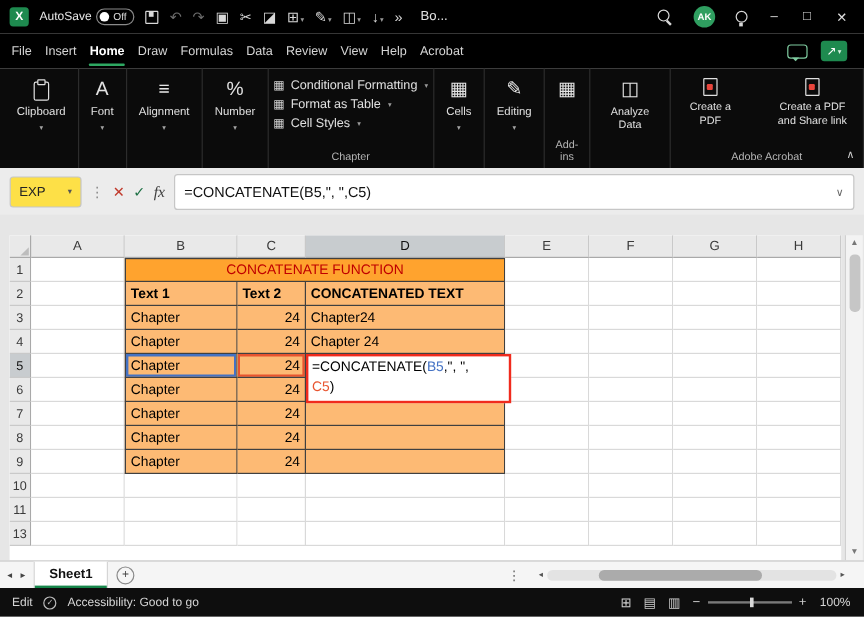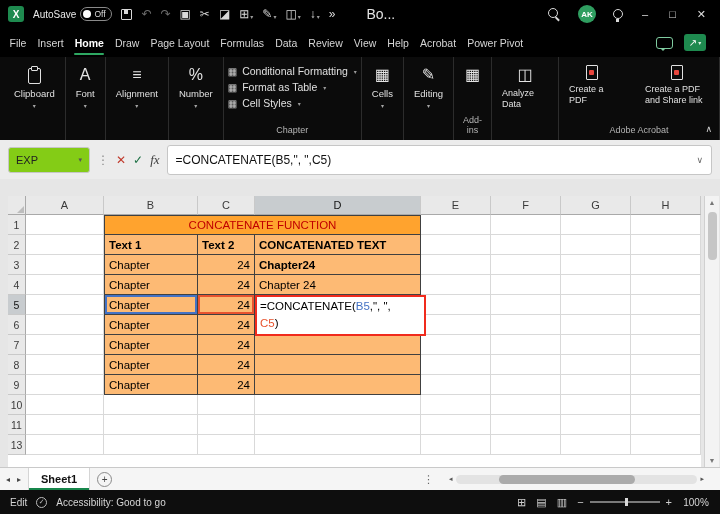--- a/index.html
+++ b/index.html
@@ -11,21 +11,21 @@
 .excel-logo{width:16px;height:16px;background:#1E8A4F;border-radius:3px;color:#fff;font-size:10px;font-weight:bold;display:flex;align-items:center;justify-content:center;flex:0 0 auto}
 .autosave{display:flex;align-items:center;gap:4px;font-size:10px;color:#e8e8e8}
 .toggle{width:32px;height:14px;border:1px solid #8a8a8a;border-radius:8px;display:flex;align-items:center;gap:3px;padding:0 2px;font-size:8.5px;color:#ddd}
 .knob{width:8px;height:8px;background:#fff;border-radius:50%}
 .floppy{width:11px;height:11px;border:1.5px solid #d8d8d8;border-radius:1px;position:relative}
 .floppy::after{content:"";position:absolute;top:0;left:2px;width:4px;height:4px;background:#d8d8d8}
 .tb-icon{font-size:12px;line-height:1;color:#d8d8d8;display:flex;align-items:flex-end;gap:1px}
 .tb-icon.disabled{color:#6d6d6d}
 .tb-caret{font-size:6px;color:#9a9a9a}
 #qat{display:flex;align-items:center;gap:9px}
-.doc-title{font-size:14px;color:#e2e2e2;margin-left:22px}
+.doc-title{font-size:11px;color:#e2e2e2;margin-left:6px}
 .tb-right{position:absolute;right:0;top:0;height:28px;display:flex;align-items:center;gap:17px;padding-right:12px}
 .search-ico{width:13px;height:13px;position:relative}
 .search-ico::before{content:"";position:absolute;width:8px;height:8px;border:1.5px solid #d8d8d8;border-radius:50%;left:0;top:0}
 .search-ico::after{content:"";position:absolute;width:5px;height:1.5px;background:#d8d8d8;transform:rotate(45deg);left:7px;top:10px}
 .avatar{width:18px;height:18px;border-radius:50%;background:#2F9E60;color:#fff;font-size:8px;font-weight:bold;display:flex;align-items:center;justify-content:center}
 .bulb{width:10px;height:10px;border:1.5px solid #d8d8d8;border-radius:50%;position:relative}
 .bulb::after{content:"";position:absolute;left:2px;top:9px;width:3px;height:3px;background:#d8d8d8}
 .win-btn{color:#ddd;font-size:11px;padding:0 2px}
 
 
@@ -40,38 +40,38 @@
 .share-btn{min-width:22px;height:17px;background:#1E8A4F;border-radius:3px;color:#fff;font-size:10px;display:flex;align-items:center;justify-content:center;gap:1px;padding:0 3px}
 .share-btn .tb-caret{color:#d9f2e3}
 
 
 .ribbon{position:absolute;top:57px;left:0;width:720px;height:83px;background:#0b0b0b;display:flex;padding:0 0 0 4px}
 .rgroup{display:flex;flex-direction:column;align-items:center;justify-content:flex-start;border-right:1px solid #2c2c2c;padding:6px 4px 2px 4px;position:relative}
 .rgroup.spread{justify-content:space-between}
 .bigbtn{display:flex;flex-direction:column;align-items:center;justify-content:flex-start;gap:3px;color:#e0e0e0;padding:2px 6px}
 .bigbtn .ic{font-size:16px;line-height:1;height:20px;display:flex;align-items:center;justify-content:center;color:#e3e3e3}
 .bigbtn .lb{font-size:9.5px;color:#e0e0e0;white-space:nowrap}
-.bigbtn .lb.wrap{white-space:normal;width:46px;text-align:left;font-size:9px;line-height:1.2}
+.bigbtn .lb.wrap{white-space:normal;width:46px;text-align:center;font-size:9px;line-height:1.2}
 .bigbtn .cr{font-size:6px;color:#a5a5a5}
 .clip-ic{width:13px;height:16px;border:1.5px solid #e0e0e0;border-radius:2px;position:relative;margin-top:2px}
 .clip-ic::before{content:"";position:absolute;top:-3px;left:2px;width:5px;height:3px;background:#0b0b0b;border:1.5px solid #e0e0e0;border-radius:1px}
 .pdf-ic{width:12px;height:15px;border:1.5px solid #e0e0e0;border-radius:1px;position:relative;margin-bottom:1px}
 .pdf-ic::after{content:"";position:absolute;left:2px;top:4px;width:5px;height:5px;background:#E8453C;border-radius:1px}
 .styles-col{display:flex;flex-direction:column;gap:4px;padding-top:2px;align-items:flex-start}
 .style-item{display:flex;align-items:center;gap:5px;color:#e0e0e0;font-size:10.5px;white-space:nowrap}
 .style-item .si{font-size:10px;color:#cfcfcf}
 .style-item .cr{font-size:6px;color:#9a9a9a;margin-left:1px}
 .grouplabel{font-size:9px;color:#b5b5b5;text-align:center;padding:2px 0 3px}
 .acrobat-row{display:flex;gap:18px;align-items:flex-start}
 .acrobat-row .pdfb:last-child .lb.wrap{width:64px}
 .ribbon-collapse{position:absolute;right:8px;bottom:6px;color:#cfcfcf;font-size:9px}
 
 
 .fbar{position:absolute;top:140px;left:0;width:720px;height:39px;background:#ececec;display:flex;align-items:center;padding:0 8px;gap:7px}
-.namebox{width:82px;height:26px;background:#84cc16;border:1px solid #c6c6c6;border-radius:3px;display:flex;align-items:center;justify-content:space-between;padding:0 7px;font-size:11px;color:#222}
+.namebox{width:60px;height:26px;background:#fde047;border:1px solid #c6c6c6;border-radius:3px;display:flex;align-items:center;justify-content:space-between;padding:0 7px;font-size:11px;color:#222}
 .namebox .cr{font-size:7px;color:#555}
 .fdots{color:#8a8a8a;font-size:12px}
 .fbtn{font-size:12px;line-height:1}
 .fbtn.x{color:#C0392B}
 .fbtn.ck{color:#1E7145}
 .fbtn.fx{font-family:"Liberation Serif",serif;font-style:italic;color:#3f3f3f;font-size:13px}
 .ffield{flex:1;height:30px;background:#fff;border:1px solid #c6c6c6;border-radius:3px;display:flex;align-items:center;justify-content:space-between;padding:0 8px;font-size:12px;color:#111}
 .ffield .expand{color:#666;font-size:9px}
 
 
@@ -160,28 +160,26 @@
     <span class="win-btn">✕</span>
   </div>
 </div>
 
 <div class="menubar">
   <div id="menu-items">
       <div class="menu-item">File</div>
       <div class="menu-item">Insert</div>
       <div class="menu-item active">Home</div>
       <div class="menu-item">Draw</div>
-      <div class="menu-item">Page Layout</div>
       <div class="menu-item">Formulas</div>
       <div class="menu-item">Data</div>
       <div class="menu-item">Review</div>
       <div class="menu-item">View</div>
       <div class="menu-item">Help</div>
       <div class="menu-item">Acrobat</div>
-      <div class="menu-item">Power Pivot</div>
     </div>
   <div class="mb-right">
     <div class="comment-ico"></div>
     <div class="share-btn">
         <span>↗</span>
         <span class="tb-caret">▾</span>
       </div>
   </div>
 </div>
 
@@ -326,21 +324,21 @@
         <div class="cell left" style="width: 70px;"></div>
         <div class="cell left" style="width: 70px;"></div>
         <div class="cell left" style="width: 70px;"></div>
         <div class="cell left" style="width: 70px;"></div>
       </div>
       <div class="grow">
         <div class="rowhead" style="width: 18px;">3</div>
         <div class="cell left" style="width: 78px;"></div>
         <div class="cell gc left bl" style="width: 94px;">Chapter</div>
         <div class="cell gc right" style="width: 57px;">24</div>
-        <div class="cell gc left" style="width: 166px; font-weight: bold;">Chapter24</div>
+        <div class="cell gc left" style="width: 166px;">Chapter24</div>
         <div class="cell left" style="width: 70px;"></div>
         <div class="cell left" style="width: 70px;"></div>
         <div class="cell left" style="width: 70px;"></div>
         <div class="cell left" style="width: 70px;"></div>
       </div>
       <div class="grow">
         <div class="rowhead" style="width: 18px;">4</div>
         <div class="cell left" style="width: 78px;"></div>
         <div class="cell gc left bl" style="width: 94px;">Chapter</div>
         <div class="cell gc right" style="width: 57px;">24</div>

